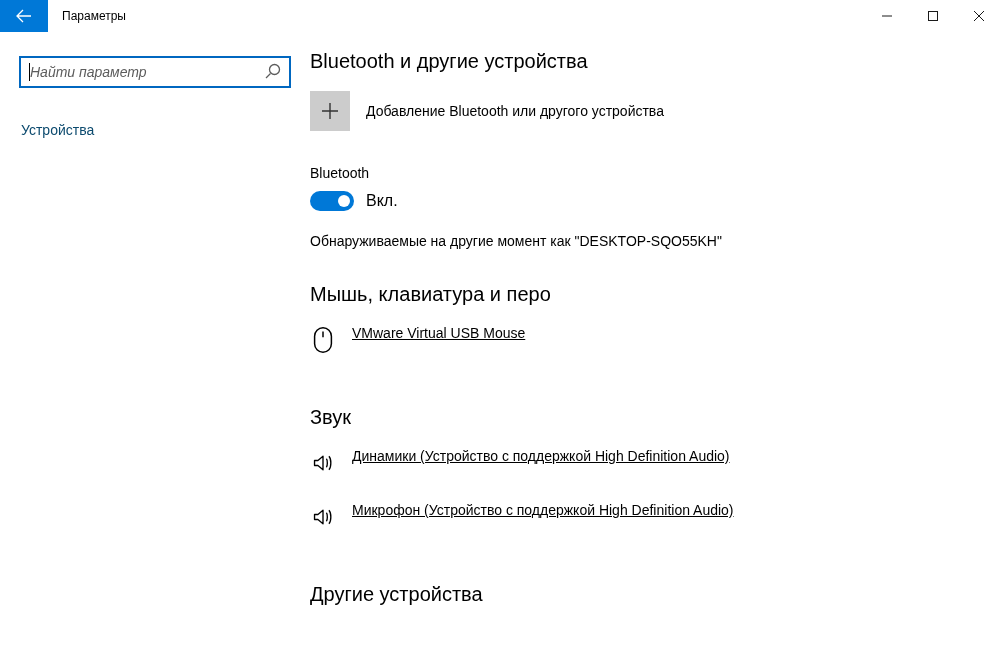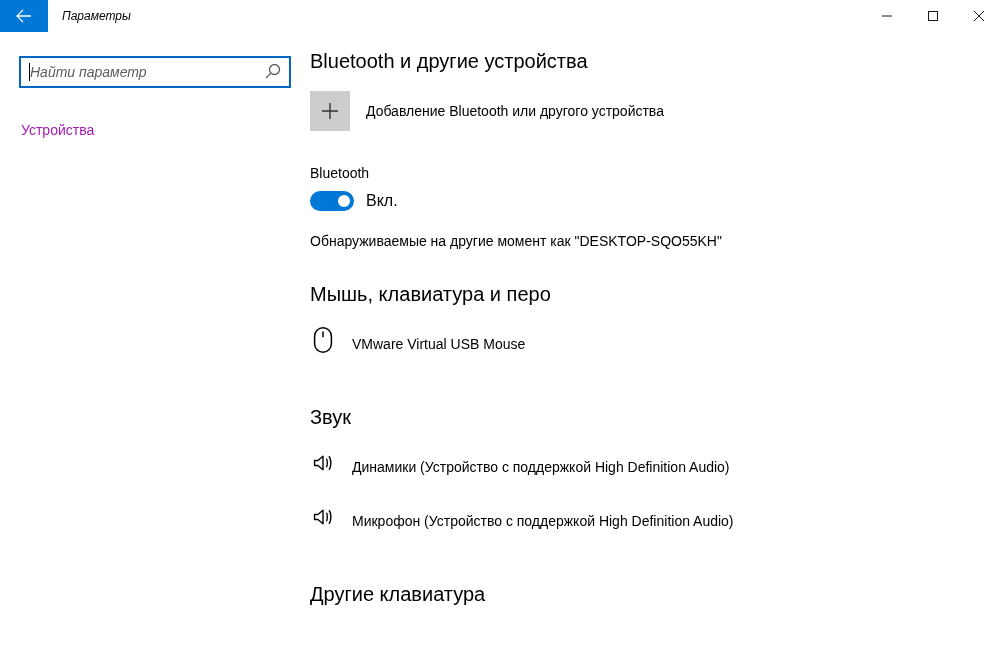--- a/index.html
+++ b/index.html
@@ -30,21 +30,20 @@
     color: #fff;
     cursor: pointer;
   }
   .back-button svg { width: 16px; height: 16px; }
   .title-text {
     flex: 0 0 auto;
     padding-left: 14px;
     font-size: 12px;
     line-height: 32px;
     color: #000;
-    font-style: italic;
   }
   .title-spacer { flex: 1; }
   .win-controls {
     display: flex;
   }
   .win-btn {
     width: 46px;
     height: 32px;
     display: flex;
     align-items: center;
@@ -100,21 +99,21 @@
     font-family: inherit;
     font-size: 14px;
     color: #ec4899;
     background: transparent;
   }
   .search-box input::placeholder { color: #5c5c5c; font-style: italic; }
   .search-box .search-icon { color: #5c5c5c; }
   .search-box .search-icon svg { width: 16px; height: 16px; transform: scaleX(-1); }
 
   .side-section-label {
-    color: #a21caf;
+    color: #0c4a6e;
     font-size: 14px;
     padding-left: 2px;
   }
 
   
   .main {
     flex: 1;
     padding-top: 18px;
     padding-right: 30px;
   }
@@ -179,25 +178,26 @@
   .toggle-label { font-size: 16px; }
 
   .discover-line {
     font-size: 14px;
     margin-bottom: 10px;
     max-width: 520px;
   }
 
   .device-item {
     display: flex;
-    align-items: flex-end;
+    align-items: flex-start;
     gap: 16px;
     padding: 6px 0 18px 0;
     cursor: pointer;
     max-width: 440px;
+    text-decoration: underline;
   }
   .device-icon {
     width: 26px;
     display: flex;
     justify-content: center;
     padding-top: 2px;
   }
   .device-icon svg { width: 22px; height: 28px; color: #000; }
   .device-label { font-size: 14px; line-height: 1.35; }
 
@@ -303,16 +303,16 @@
       <div class="device-icon">
         <svg viewBox="0 0 26 26" fill="none" stroke="currentColor" stroke-width="1.6">
           <path d="M3 10v6h4l6 5V5l-6 5H3z" stroke-linejoin="round"></path>
           <path d="M17 8c1.5 1.5 1.5 8.5 0 10"></path>
           <path d="M20 5c3 3 3 13 0 16"></path>
         </svg>
       </div>
       <div class="device-label">Микрофон (Устройство с поддержкой High Definition Audio)</div>
     </div>
 
-    <div class="section-heading big">Другие клавиатура</div>
+    <div class="section-heading big">Другие устройства</div>
 
   </div>
 </div>
 
 </body></html>

